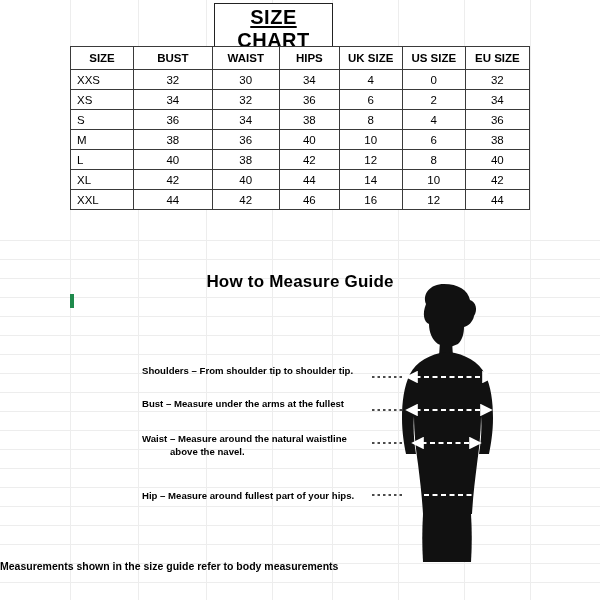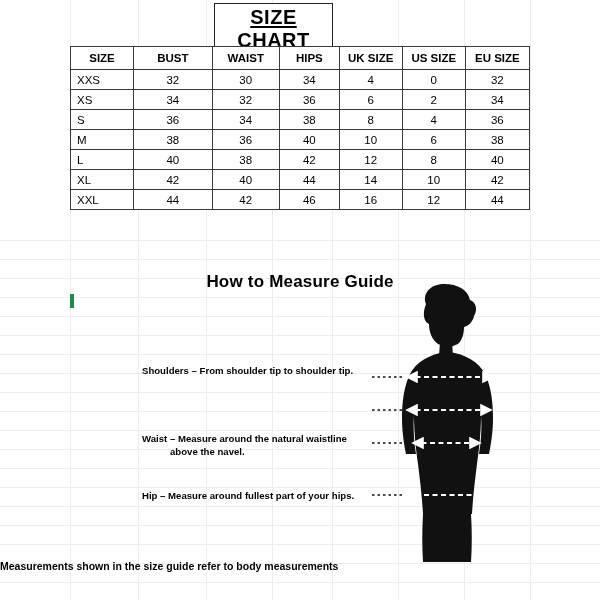--- a/index.html
+++ b/index.html
@@ -360,20 +360,21 @@
       <line x1="407" y1="495" x2="493" y2="495" stroke="#ffffff" stroke-width="1.8" stroke-dasharray="5 3.5" marker-start="url(#al)" marker-end="url(#ar)"></line>
     </g>
   </svg>
 
   <div class="guide-lines">
     <div class="gline" style="top:0px;">
       <span>Shoulders – From shoulder tip to shoulder tip.</span>
     </div>
 
     <div class="gline" style="top:33px;">
+      <span>Bust – Measure under the arms at the fullest</span>
     </div>
 
     <div class="gline" style="top:68px;">
       <span>Waist – Measure around the natural waistline</span>
       <span class="ind">above the navel.</span>
     </div>
 
     <div class="gline" style="top:125px;">
       <span>Hip – Measure around fullest part of your hips.</span>
     </div>

